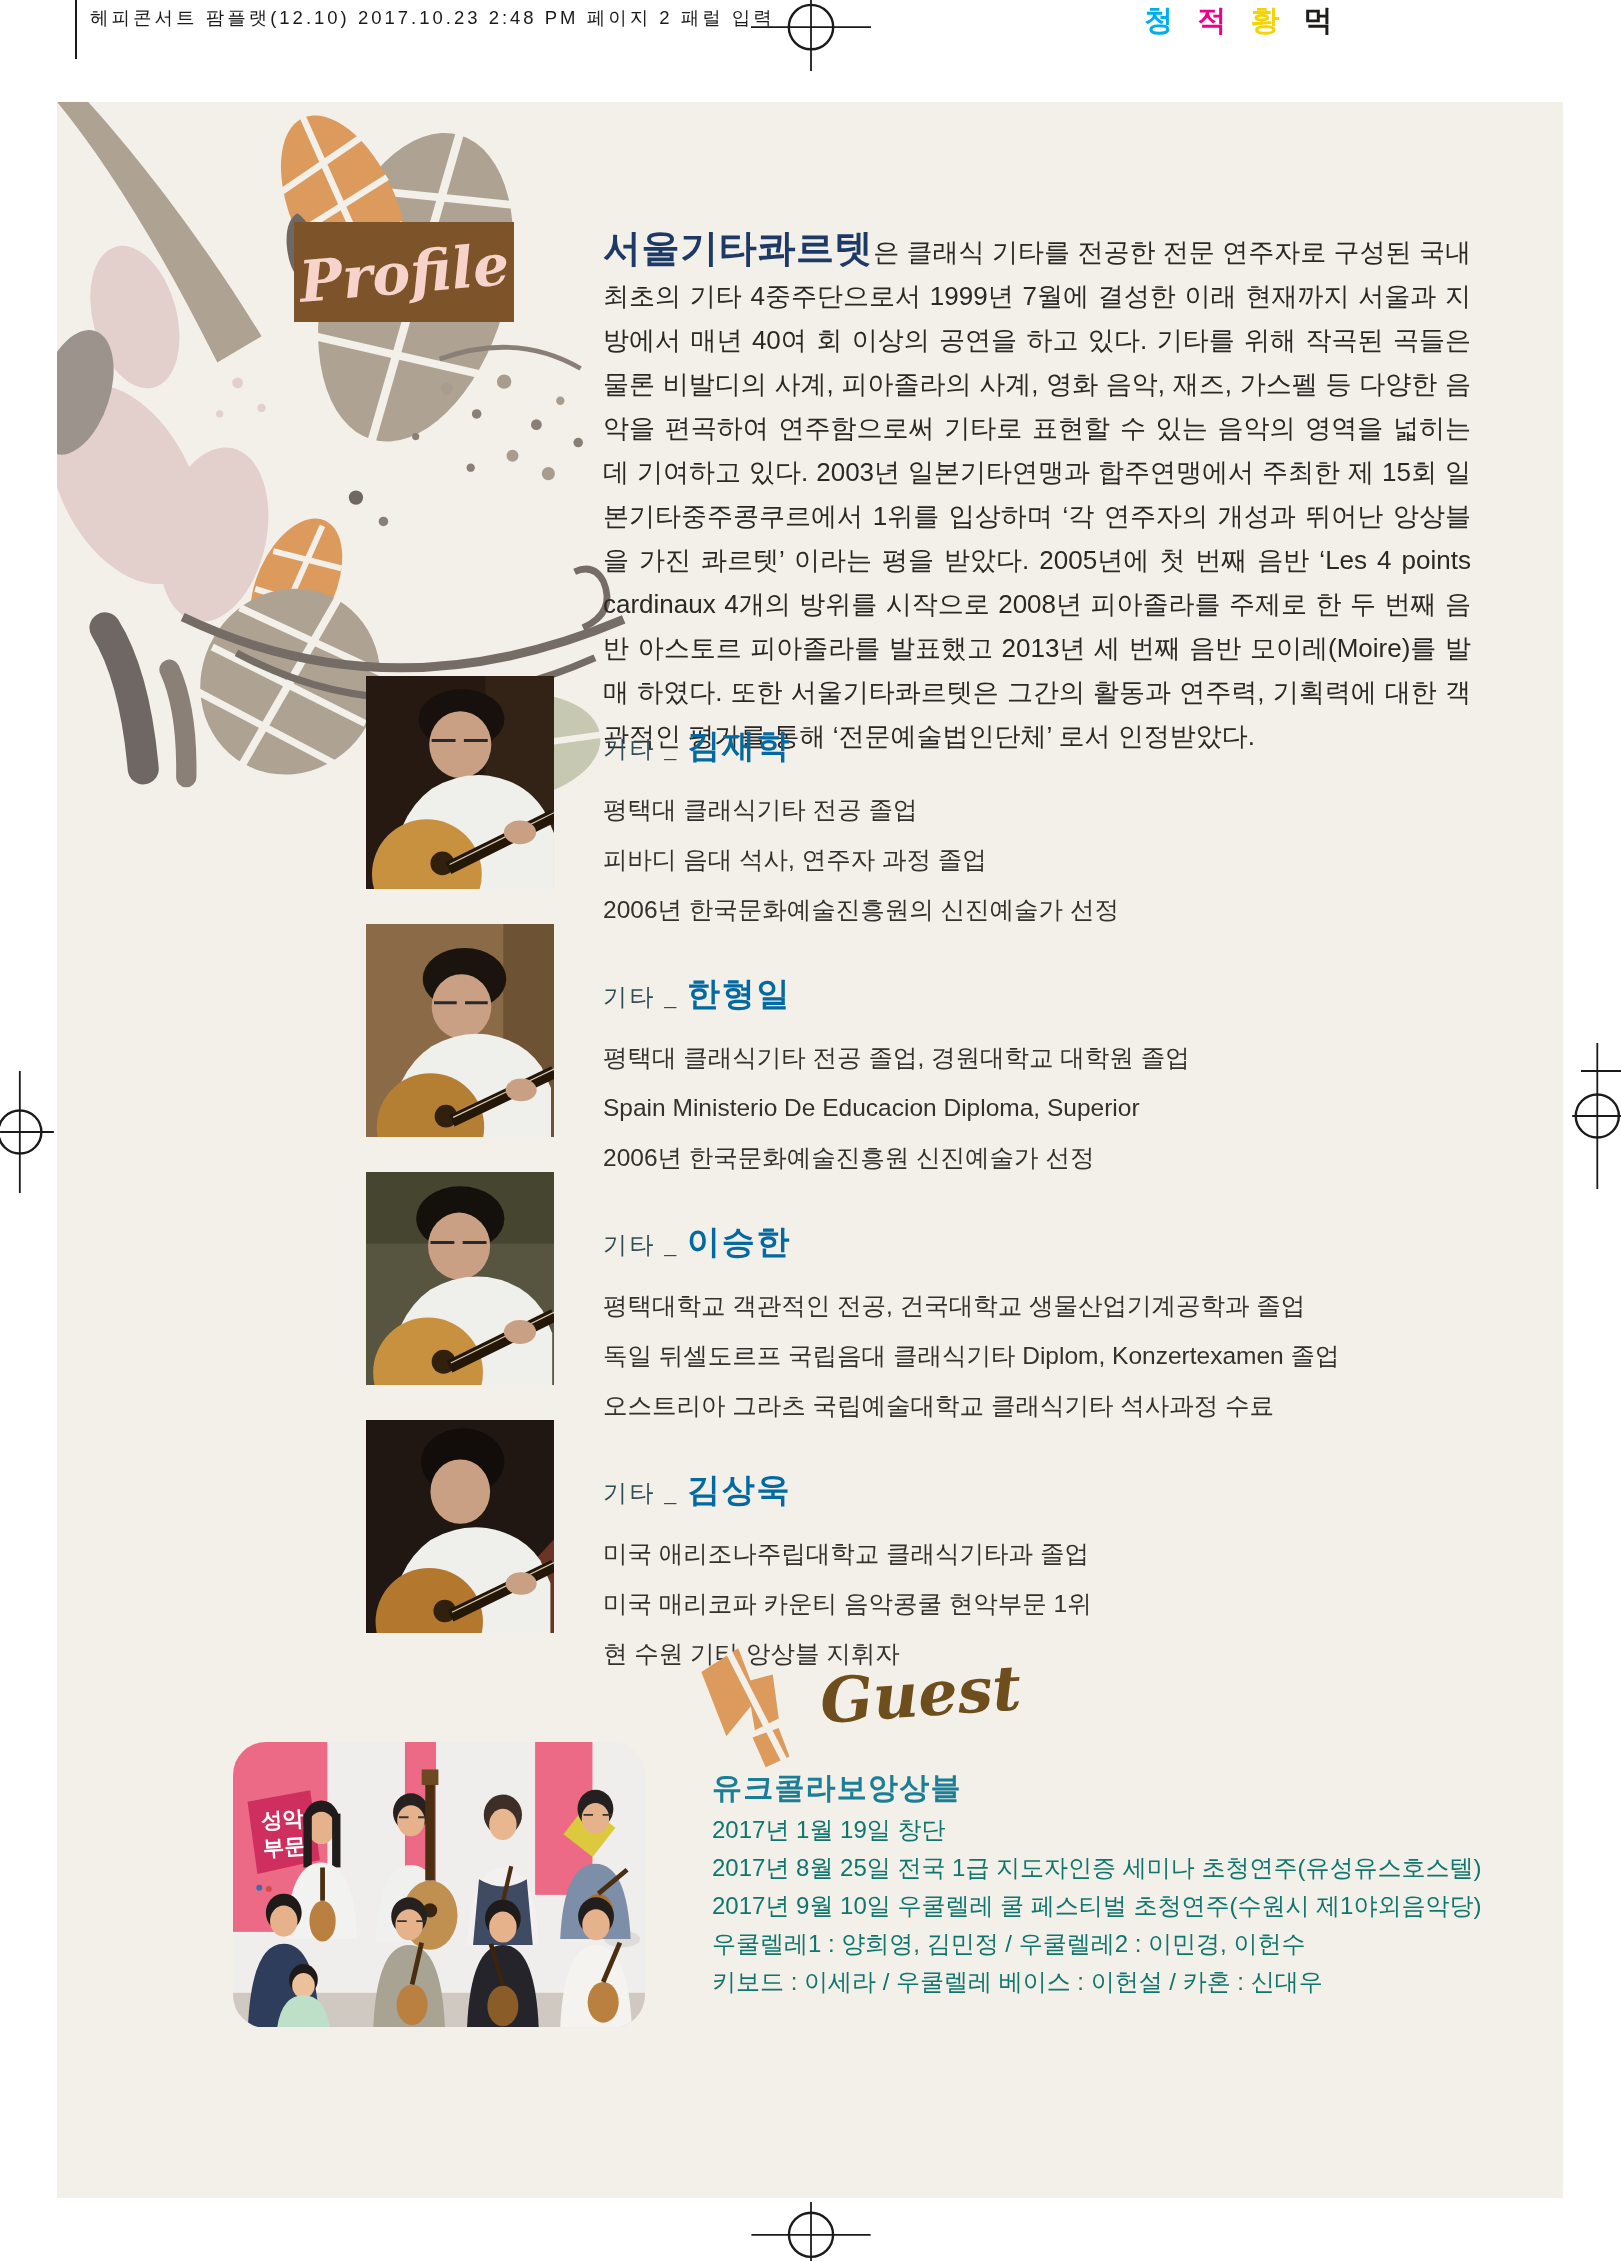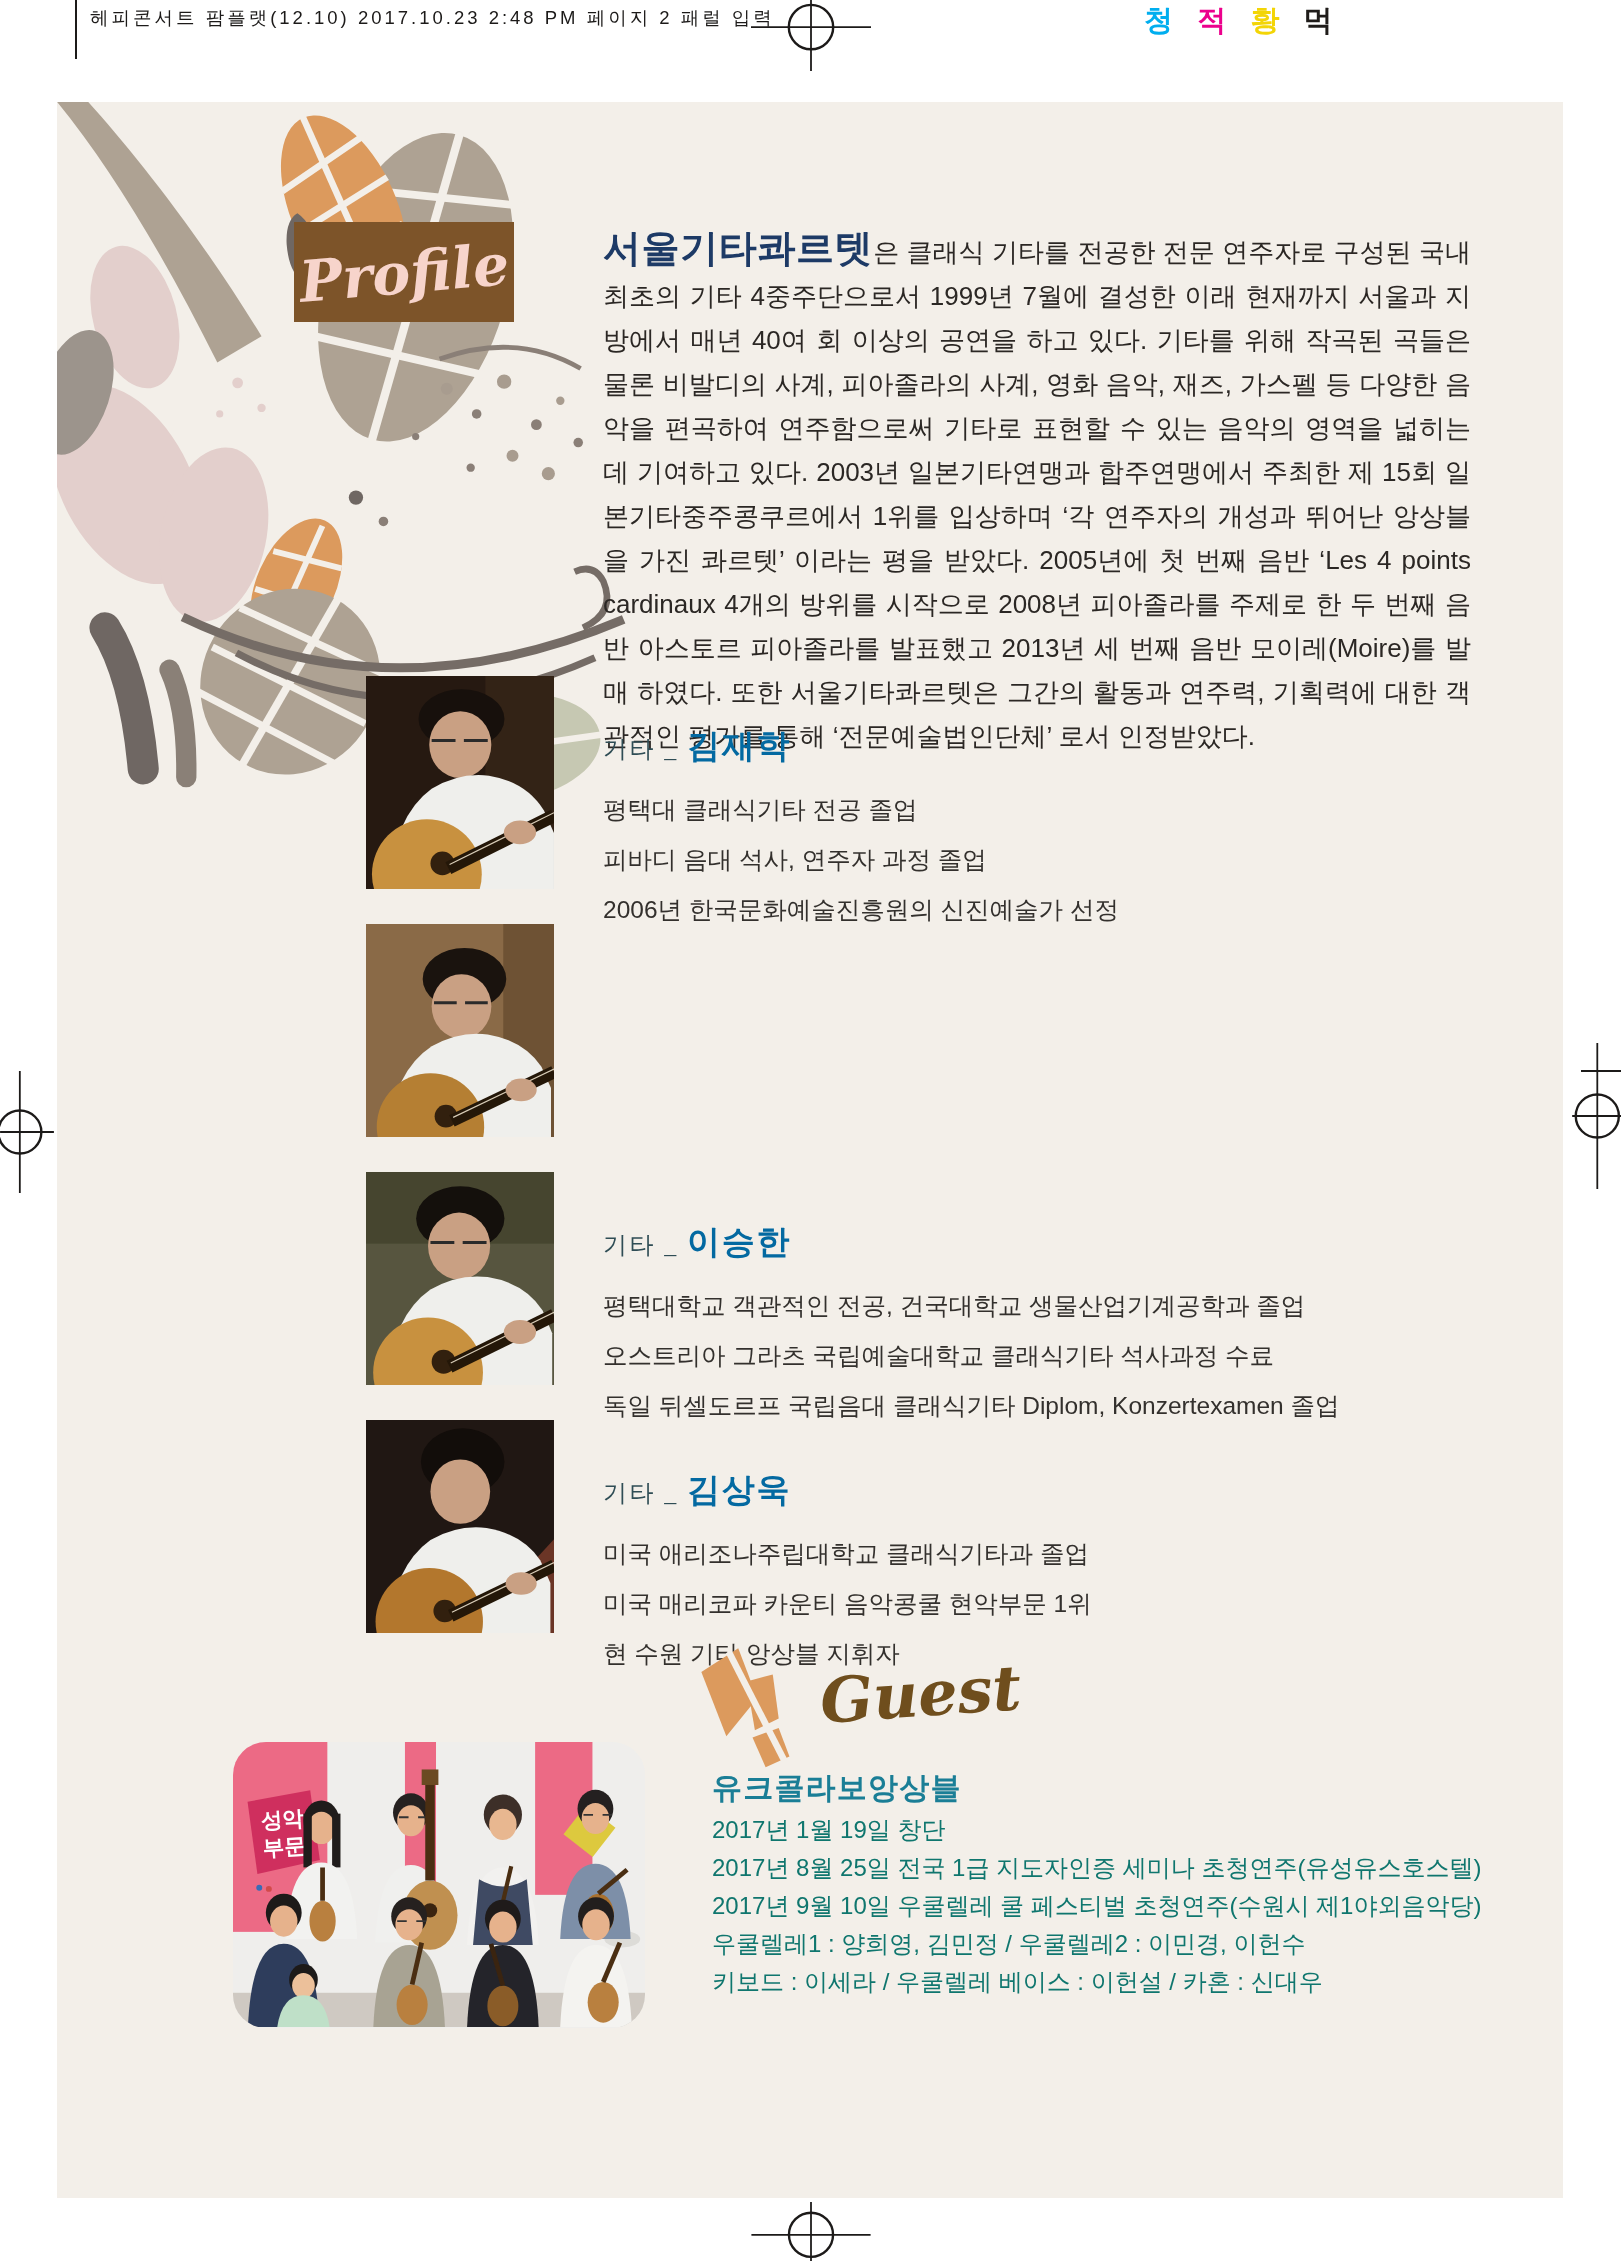--- a/index.html
+++ b/index.html
@@ -211,20 +211,30 @@
       <ellipse cx="160" cy="138" rx="50" ry="54" fill="#c9a083"></ellipse>
       <path d="M114,132 h38 m14,0 h38" stroke="#2a2a2a" stroke-width="5" fill="none"></path>
       <path d="M36,357 q10,-110 74,-152 q46,-26 94,-20 q60,10 90,54 l16,36 v82 z" fill="#efefec"></path>
       <circle cx="108" cy="340" r="90" fill="#b57f33"></circle>
       <circle cx="134" cy="322" r="19" fill="#32200e"></circle>
       <line x1="144" y1="330" x2="315" y2="248" stroke="#241708" stroke-width="21"></line>
       <line x1="146" y1="324" x2="315" y2="243" stroke="#d8cdb8" stroke-width="2"></line>
       <ellipse cx="260" cy="278" rx="26" ry="19" fill="#c9a083"></ellipse>
     </svg>
   </div>
+  <div class="member-text t2">
+    <div class="member-label">
+      <span class="member-role">기타 _</span><span class="member-name">한형일</span>
+    </div>
+    <div class="member-lines">
+      <div>평택대 클래식기타 전공 졸업, 경원대학교 대학원 졸업</div>
+      <div>Spain Ministerio De Educacion Diploma, Superior</div>
+      <div>2006년 한국문화예술진흥원 신진예술가 선정</div>
+    </div>
+  </div>
 
   <div class="member-photo m3">
     <svg viewBox="0 0 315 357">
         <rect width="315" height="357" fill="#57553f"></rect>
       <rect width="315" height="120" fill="#46452f"></rect>
       <ellipse cx="158" cy="78" rx="74" ry="54" fill="#14100c"></ellipse>
       <ellipse cx="156" cy="124" rx="52" ry="56" fill="#c9a083"></ellipse>
       <path d="M108,118 h40 m14,0 h40" stroke="#2a2a2a" stroke-width="5" fill="none"></path>
       <path d="M34,357 q10,-116 74,-160 q46,-27 96,-21 q62,10 92,56 l16,38 v87 z" fill="#efefec"></path>
       <circle cx="104" cy="336" r="92" fill="#c8913f"></circle>
@@ -233,22 +243,22 @@
       <line x1="142" y1="320" x2="315" y2="235" stroke="#d8cdb8" stroke-width="2"></line>
       <ellipse cx="258" cy="268" rx="27" ry="20" fill="#c9a083"></ellipse>
     </svg>
   </div>
   <div class="member-text t3">
     <div class="member-label">
       <span class="member-role">기타 _</span><span class="member-name">이승한</span>
     </div>
     <div class="member-lines">
       <div>평택대학교 객관적인 전공, 건국대학교 생물산업기계공학과 졸업</div>
+      <div>독일 뒤셀도르프 국립음대 클래식기타 Diplom, Konzertexamen 졸업</div>
       <div>오스트리아 그라츠 국립예술대학교 클래식기타 석사과정 수료</div>
-      <div>독일 뒤셀도르프 국립음대 클래식기타 Diplom, Konzertexamen 졸업</div>
     </div>
   </div>
 
   <div class="member-photo m4">
     <svg viewBox="0 0 315 357">
         <rect width="315" height="357" fill="#201713"></rect>
       <polygon points="315,200 315,357 170,357" fill="#6b3526"></polygon>
       <ellipse cx="162" cy="70" rx="70" ry="56" fill="#120d0a"></ellipse>
       <ellipse cx="158" cy="120" rx="50" ry="54" fill="#c9a083"></ellipse>
       <path d="M36,357 q10,-112 72,-156 q46,-26 94,-20 q60,10 90,54 l17,38 v84 z" fill="#efefec"></path>

